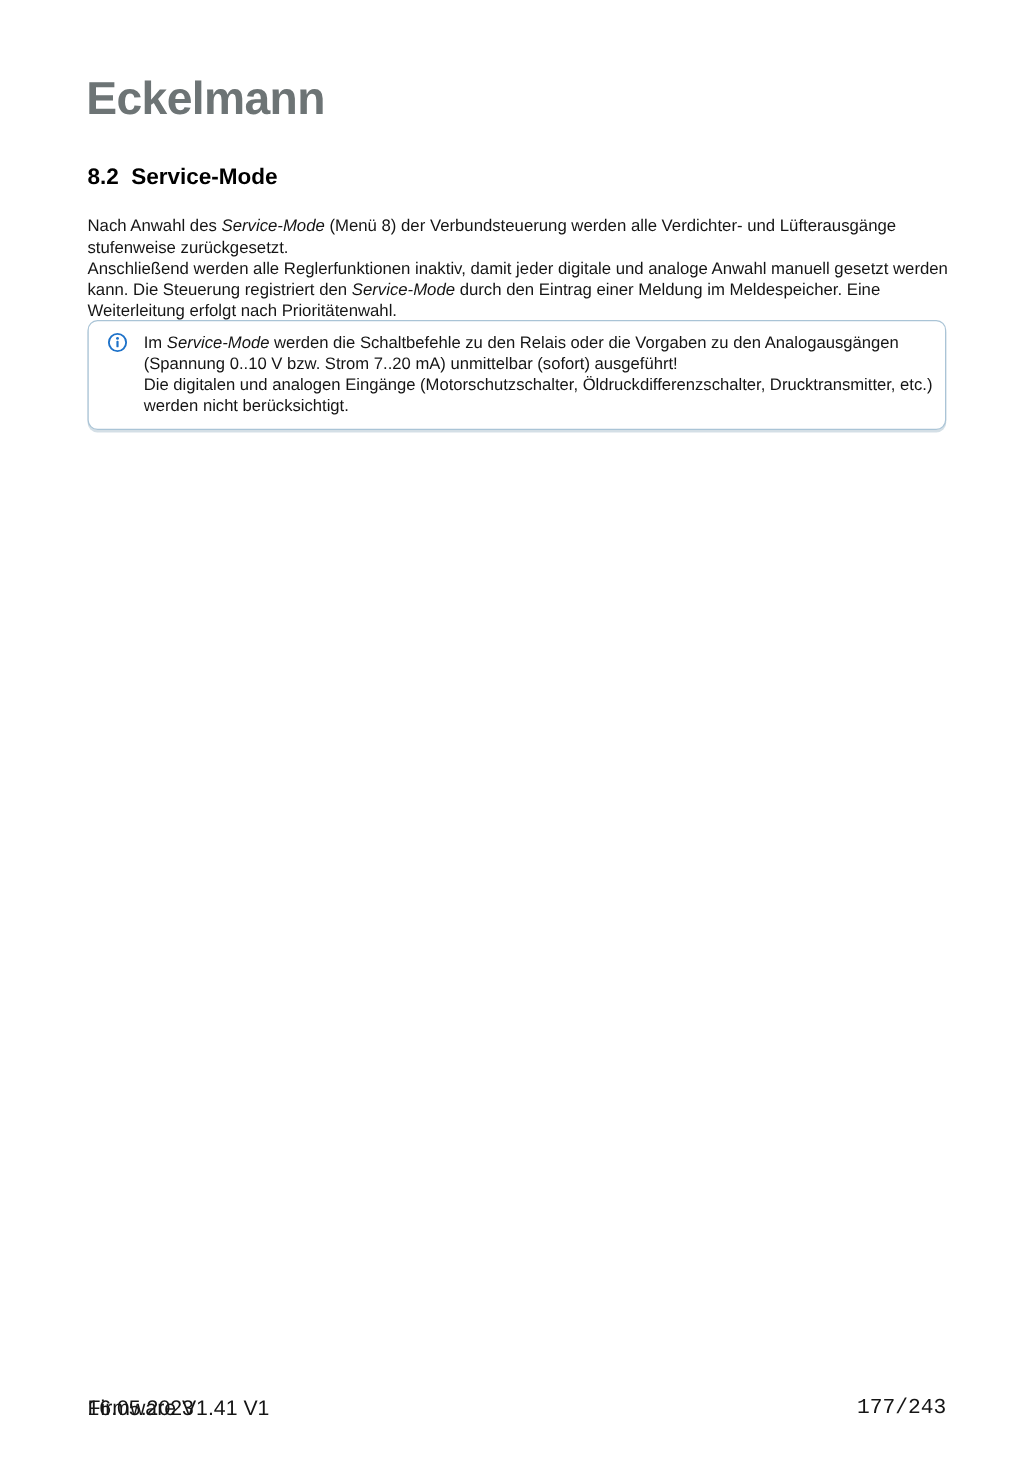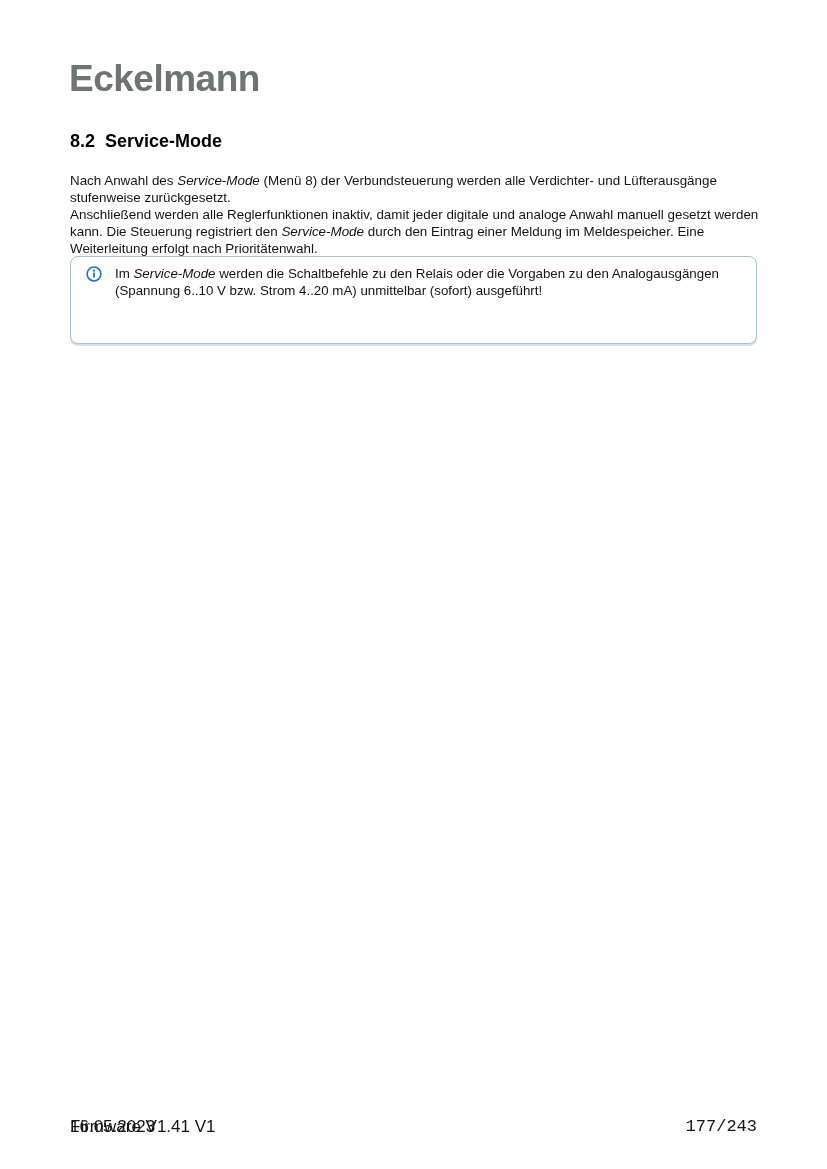--- a/index.html
+++ b/index.html
@@ -110,21 +110,22 @@
 
   <aside class="infobox">
     <span class="info-icon">
       <svg viewBox="0 0 16 16" aria-hidden="true">
         <circle cx="8" cy="8" r="6.9" fill="none" stroke="currentColor" stroke-width="1.5"></circle>
         <circle cx="8" cy="4.7" r="1.15" fill="currentColor"></circle>
         <rect x="7.12" y="6.6" width="1.76" height="5.2" rx="0.7" fill="currentColor"></rect>
       </svg>
     </span>
     <div class="info-text">
-      <p><span>Im </span><i>Service-Mode</i><span> werden die Schaltbefehle zu den Relais oder die Vorgaben zu den Analogausgängen (Spannung 6..10 V bzw. Strom 4..20 mA) unmittelbar (sofort) ausgeführt!</span></p>
+      <p><span>Im </span><i>Service-Mode</i><span> werden die Schaltbefehle zu den Relais oder die Vorgaben zu den Analogausgängen (Spannung 0..10 V bzw. Strom 7..20 mA) unmittelbar (sofort) ausgeführt!</span></p>
+      <p>Die digitalen und analogen Eingänge (Motorschutzschalter, Öldruckdifferenzschalter, Drucktransmitter, etc.) werden nicht berücksichtigt.</p>
     </div>
   </aside>
 
   <footer class="footer">
     <span class="f-left">Firmware V1.41 V1</span>
     <span class="f-center">16.05.2023</span>
     <span class="f-right">177/243</span>
   </footer>
 
 </div>

